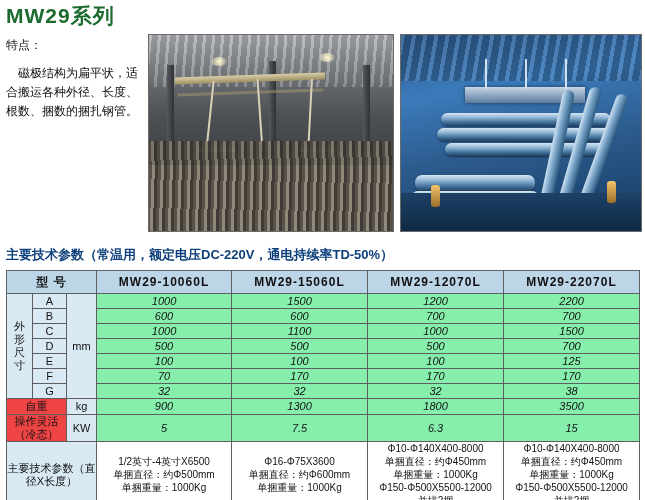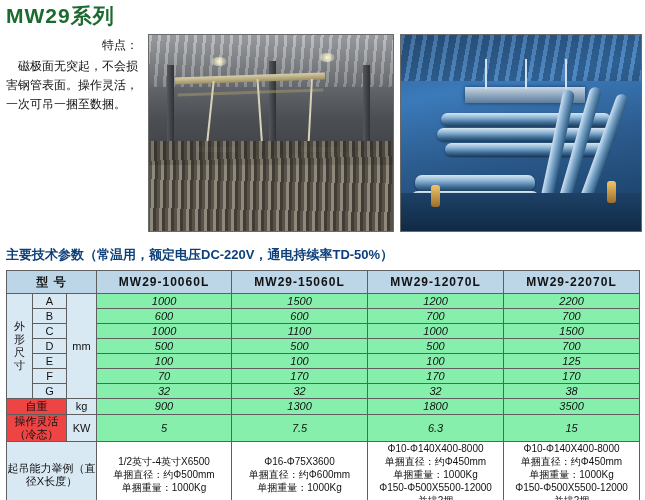--- a/index.html
+++ b/index.html
@@ -34,22 +34,21 @@
   .left-col {
     position: absolute;
     left: 6px;
     top: 36px;
     width: 132px;
     font-size: 12px;
     line-height: 19px;
     color: #111111;
   }
   .left-col .lead {
-    margin: 0 0 2px 0;
-    text-align: right;
+    margin: 0 0 9px 0;
   }
   .left-col p {
     margin: 0;
     text-align: justify;
     text-justify: inter-ideograph;
   }
   .left-col p.indent {
     text-indent: 12px;
   }
   
@@ -233,21 +232,21 @@
 </style>
 </head>
 <body>
 
 <div class="page">
 
   <div class="title">MW29系列</div>
 
   <div class="left-col">
     <div class="lead">特点：</div>
-    <p class="indent">磁极面无突起，不会损害钢管表面。操作灵活，一次可吊一捆至数捆。</p>
+    <p class="indent">磁极结构为扁平状，适合搬运各种外径、长度、根数、捆数的捆扎钢管。</p>
   </div>
 
   <div class="photo" id="photo1">
     <div class="ph-inner">
       <div class="p1-bg"></div>
       <div class="p1-roof"></div>
       <div class="p1-post" style="left:18px; top:30px; height:120px;"></div>
       <div class="p1-post" style="left:120px; top:26px; height:110px;"></div>
       <div class="p1-post" style="left:214px; top:30px; height:120px;"></div>
       <div class="p1-light" style="left:62px; top:22px;"></div>
@@ -377,21 +376,21 @@
         <td class="wide-label" colspan="2">操作灵活（冷态）</td>
         <td class="unit">KW</td>
         <td class="val">5</td>
         <td class="val">7.5</td>
         <td class="val">6.3</td>
         <td class="val">15</td>
       </tr>
 
       <tr>
         <td class="ex-label" colspan="3">
-          <span>起吊能力举例（直径X长度）</span>
+          <span>主要技术参数（直径X长度）</span>
         </td>
         <td class="example">
           <div>1/2英寸-4英寸X6500</div>
           <div>单捆直径：约Φ500mm</div>
           <div>单捆重量：1000Kg</div>
         </td>
         <td class="example">
           <div>Φ16-Φ75X3600</div>
           <div>单捆直径：约Φ600mm</div>
           <div>单捆重量：1000Kg</div>

